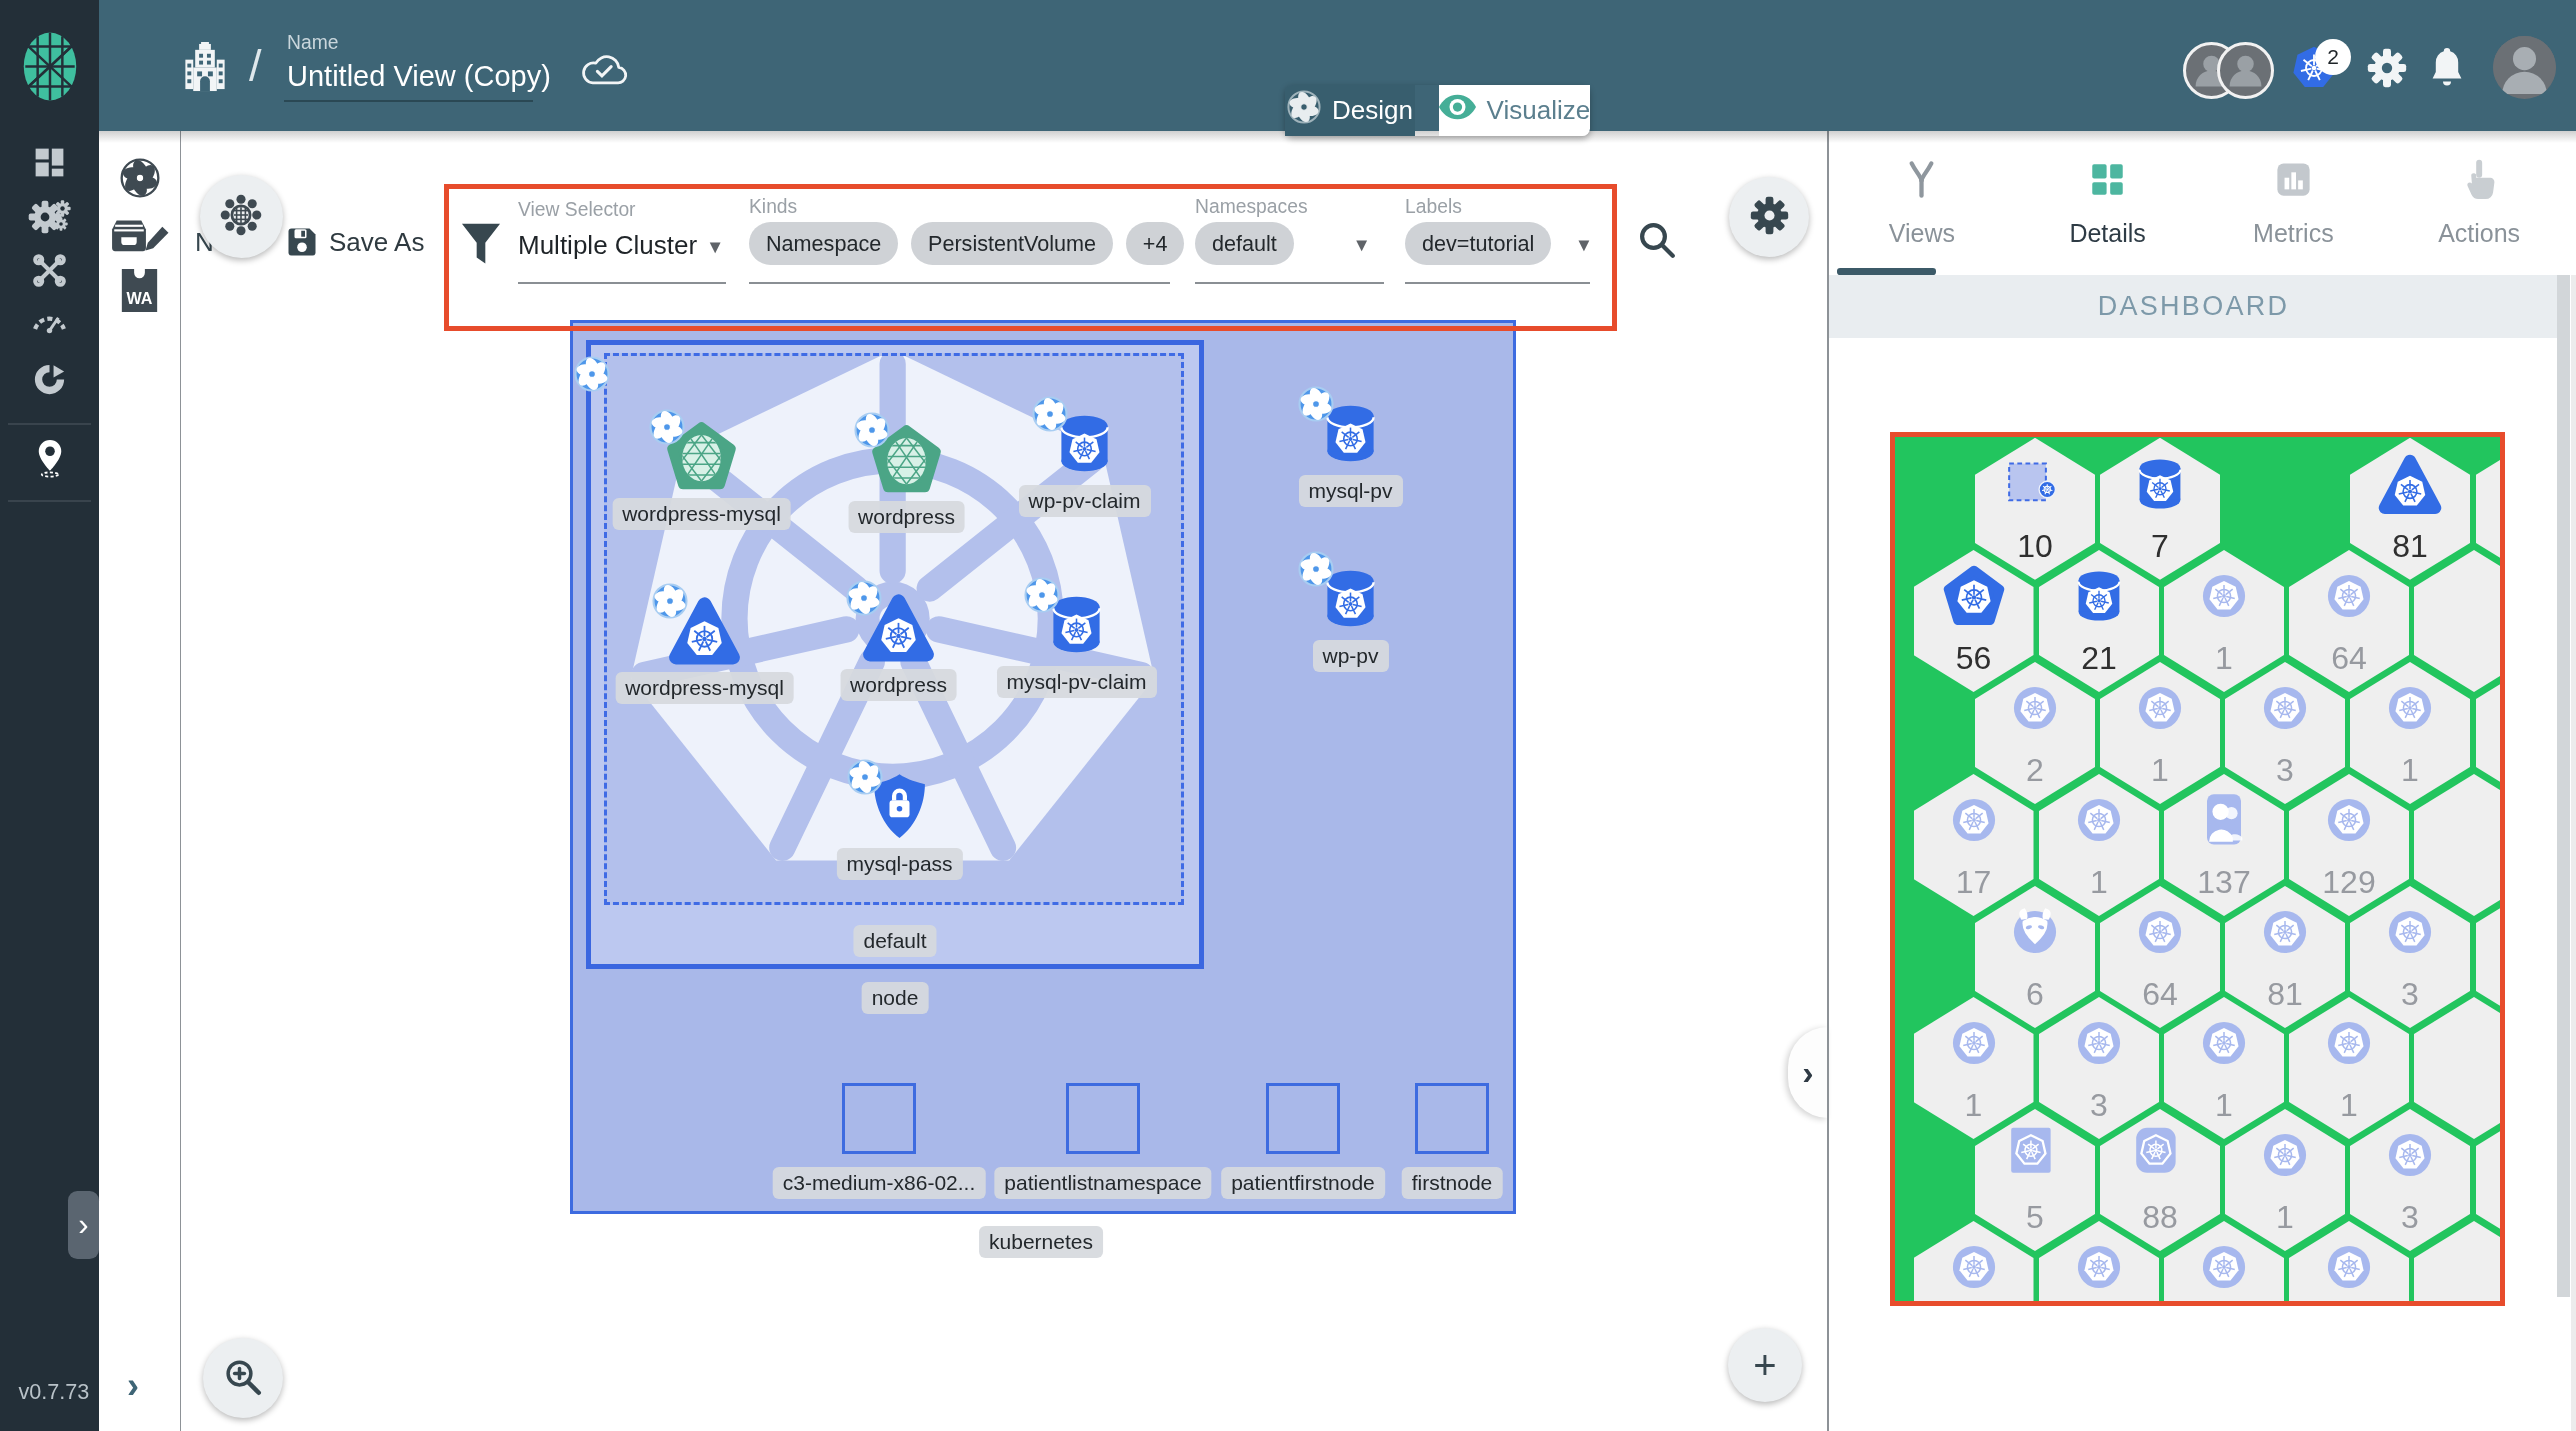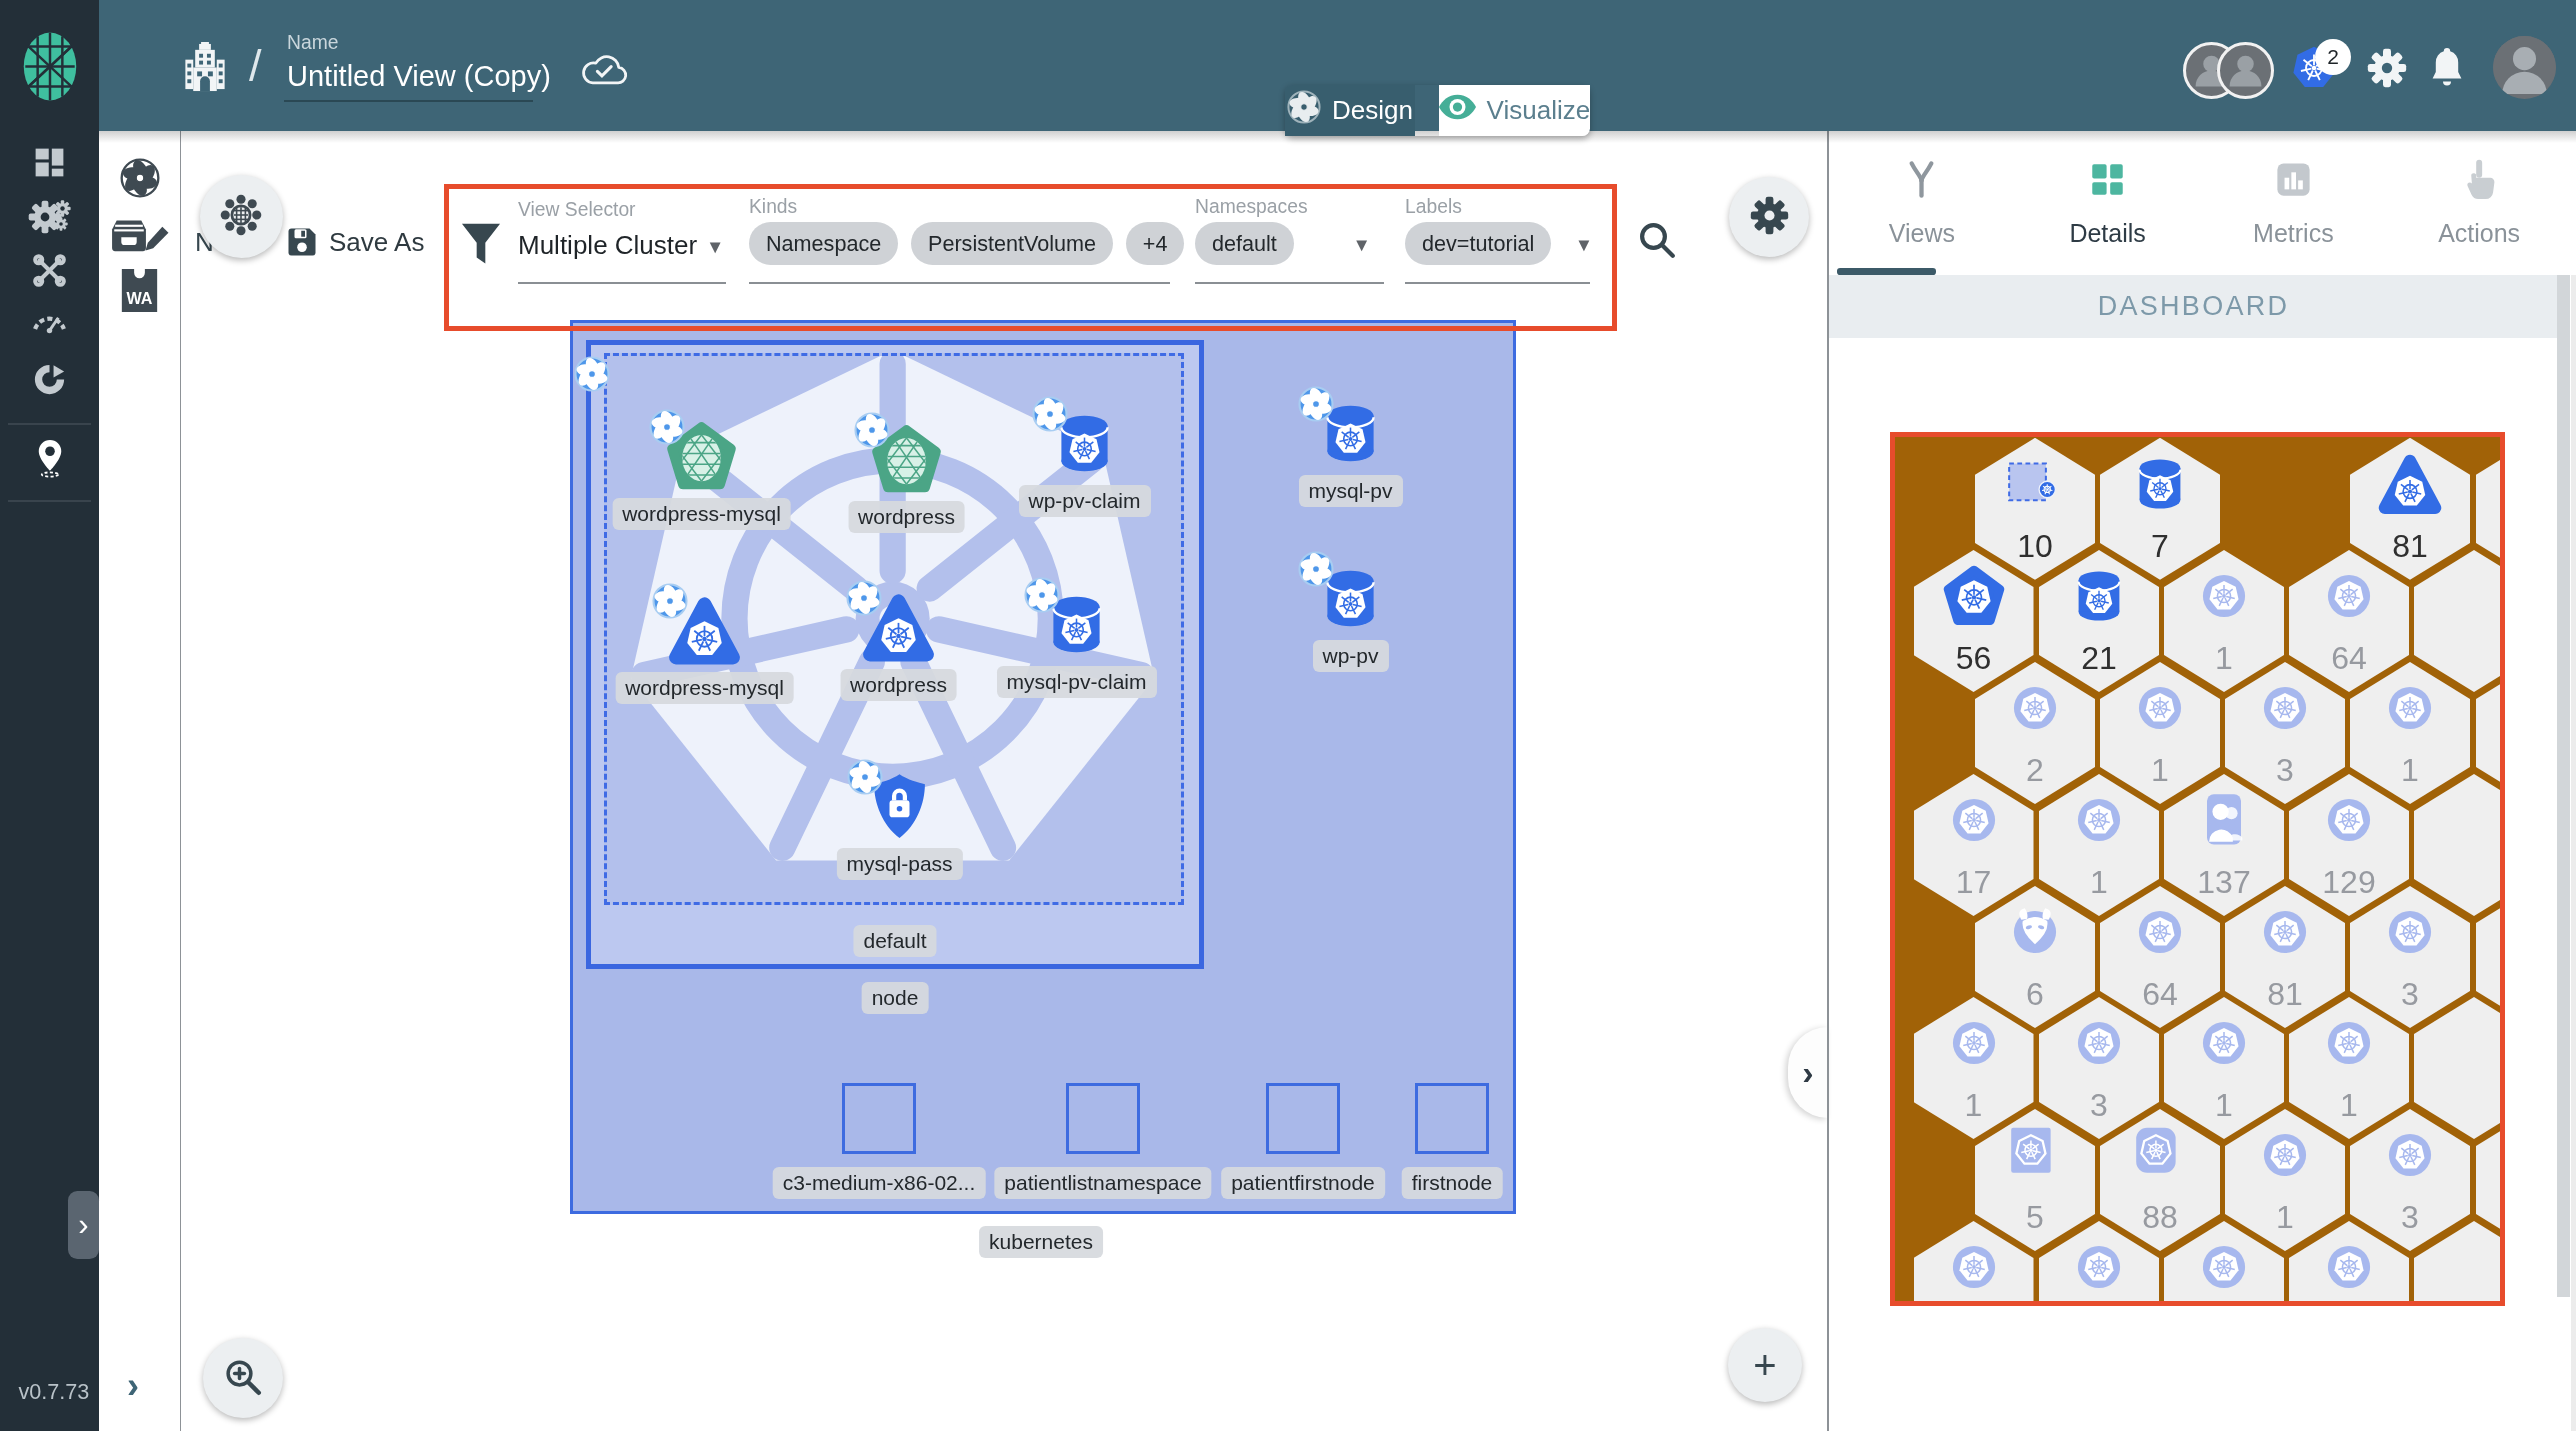--- a/index.html
+++ b/index.html
@@ -69,21 +69,21 @@
   
   .panel{left:1829px;top:131px;width:747px;height:1300px;background:#fff;}
   .tabs{left:1829px;top:131px;width:743px;height:144px;display:flex;z-index:5;}
   .tab{flex:1;display:flex;flex-direction:column;align-items:center;justify-content:center;gap:12.4px;
        font-size:25px;color:#8a9299;}
   .tab.active{color:#2e3b45;}
   .tab-underline{left:1837px;top:268px;width:99px;height:7px;background:#3c5a68;border-radius:3.1px;}
   .dash-bar{left:1829px;top:275px;width:729px;height:63px;background:#e9edf0;display:flex;
             align-items:center;justify-content:center;color:#7d99a9;font-size:27px;letter-spacing:2.3px;}
   .hexwrap{left:1890px;top:432px;width:615px;height:874px;border:5.4px solid #e74c2c;
-           box-sizing:border-box;overflow:hidden;z-index:6;background:#a16207;}
+           box-sizing:border-box;overflow:hidden;z-index:6;background:#22c55e;}
   .hex{position:absolute;width:120px;height:142px;background:#efefef;
        clip-path:polygon(50% 0%,100% 26%,100% 74%,50% 100%,0% 74%,0% 26%);}
   .hex .icon{position:absolute;left:26px;top:12.4px;}
   .hex .num{position:absolute;top:90px;left:0;width:120px;text-align:center;font-size:32px;}
   .num-dark{color:#2f2f2f;} .num-gray{color:#979aa0;}
   .scroll-thumb{left:2557px;top:275px;width:13px;height:1022px;background:#d2d6d9;z-index:7;}
   .scroll-track{left:2571px;top:275px;width:5.4px;height:1156px;background:#ececec;z-index:7;}
 </style>
 </head>
 <body>

